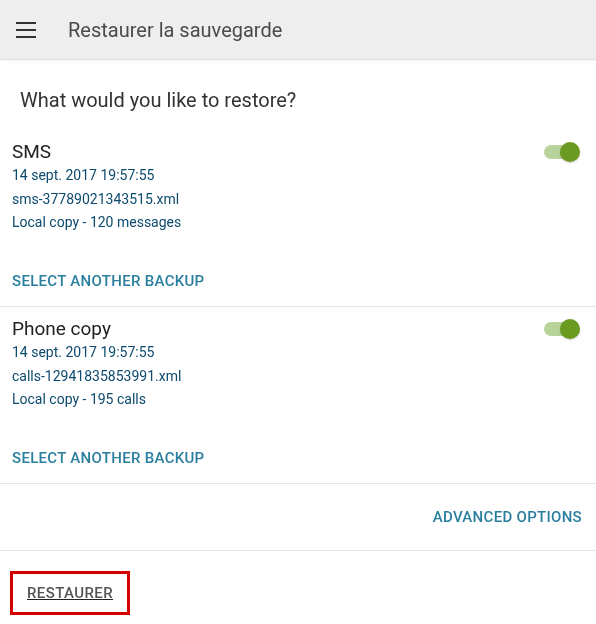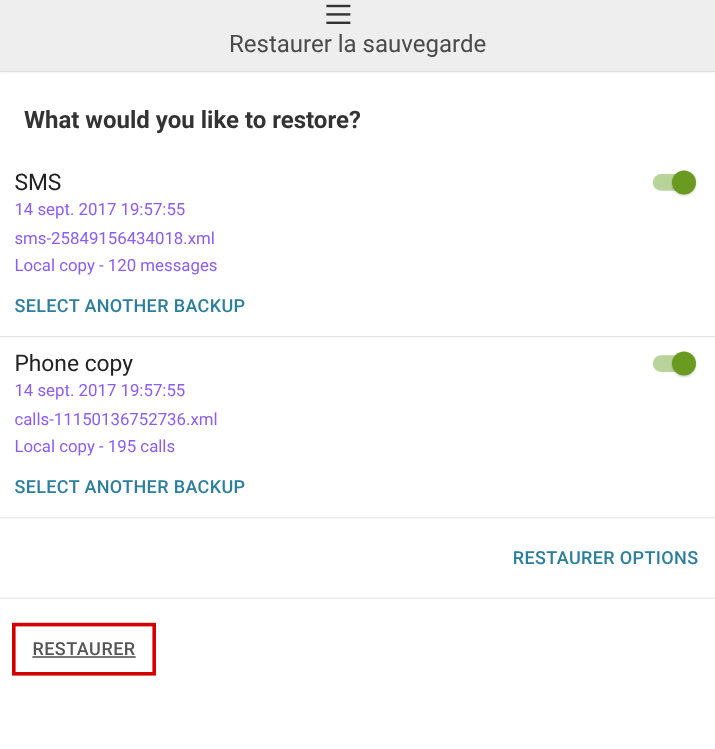--- a/index.html
+++ b/index.html
@@ -12,21 +12,20 @@
     color: #212121;
   }
   .appbar {
     height: 60px;
     background: #eeeeee;
     display: flex;
     align-items: center;
     padding: 0 16px;
     border-bottom: 1px solid #e0e0e0;
     box-shadow: 0 1px 2px rgba(0,0,0,0.05);
-    flex-direction: column;
   }
   .menu-icon {
     width: 24px;
     height: 24px;
     margin-right: 28px;
     cursor: pointer;
     display: flex;
     flex-direction: column;
     justify-content: center;
     gap: 5px;
@@ -38,21 +37,21 @@
     width: 20px;
   }
   .appbar-title {
     font-size: 20px;
     font-weight: 400;
     color: #4a4a4a;
   }
   .content { padding-top: 18px; }
   .prompt {
     font-size: 20px;
-    font-weight: 700;
+    font-weight: 400;
     color: #333;
     padding: 10px 20px 18px;
   }
   .section {
     padding: 10px 12px 16px;
     border-bottom: 1px solid #e6e6e6;
     position: relative;
   }
   .section-header {
     display: flex;
@@ -60,27 +59,27 @@
     justify-content: space-between;
     gap: 12px;
   }
   .section-title {
     font-size: 19px;
     font-weight: 400;
     color: #222;
   }
   .meta {
     font-size: 14px;
-    color: #8b5cf6;
+    color: #0c4a6e;
     line-height: 1.55;
     margin-top: 2px;
   }
   .link-btn {
     display: inline-block;
-    margin-top: 12px;
+    margin-top: 38px;
     font-size: 15px;
     font-weight: 500;
     color: #2a7f9e;
     letter-spacing: 0.3px;
     cursor: pointer;
   }
   .toggle {
     width: 36px;
     height: 20px;
     position: relative;
@@ -150,47 +149,47 @@
 </div>
 
 <div class="content">
   <div class="prompt">What would you like to restore?</div>
 
   <div class="section">
     <div class="section-header">
       <div>
         <div class="section-title">SMS</div>
         <div class="meta">14 sept. 2017 19:57:55</div>
-        <div class="meta">sms-25849156434018.xml</div>
+        <div class="meta">sms-37789021343515.xml</div>
         <div class="meta">Local copy - 120 messages</div>
       </div>
       <div class="toggle">
         <div class="toggle-track"></div>
         <div class="toggle-thumb"></div>
       </div>
     </div>
     <div class="link-btn">SELECT ANOTHER BACKUP</div>
   </div>
 
   <div class="section">
     <div class="section-header">
       <div>
         <div class="section-title">Phone copy</div>
         <div class="meta">14 sept. 2017 19:57:55</div>
-        <div class="meta">calls-11150136752736.xml</div>
+        <div class="meta">calls-12941835853991.xml</div>
         <div class="meta">Local copy - 195 calls</div>
       </div>
       <div class="toggle">
         <div class="toggle-track"></div>
         <div class="toggle-thumb"></div>
       </div>
     </div>
     <div class="link-btn">SELECT ANOTHER BACKUP</div>
   </div>
 
   <div class="footer-row">
-    <div class="adv">RESTAURER OPTIONS</div>
+    <div class="adv">ADVANCED OPTIONS</div>
   </div>
 
   <div class="action-row">
     <div class="restore-btn">RESTAURER</div>
   </div>
 </div>
 
 </body></html>

